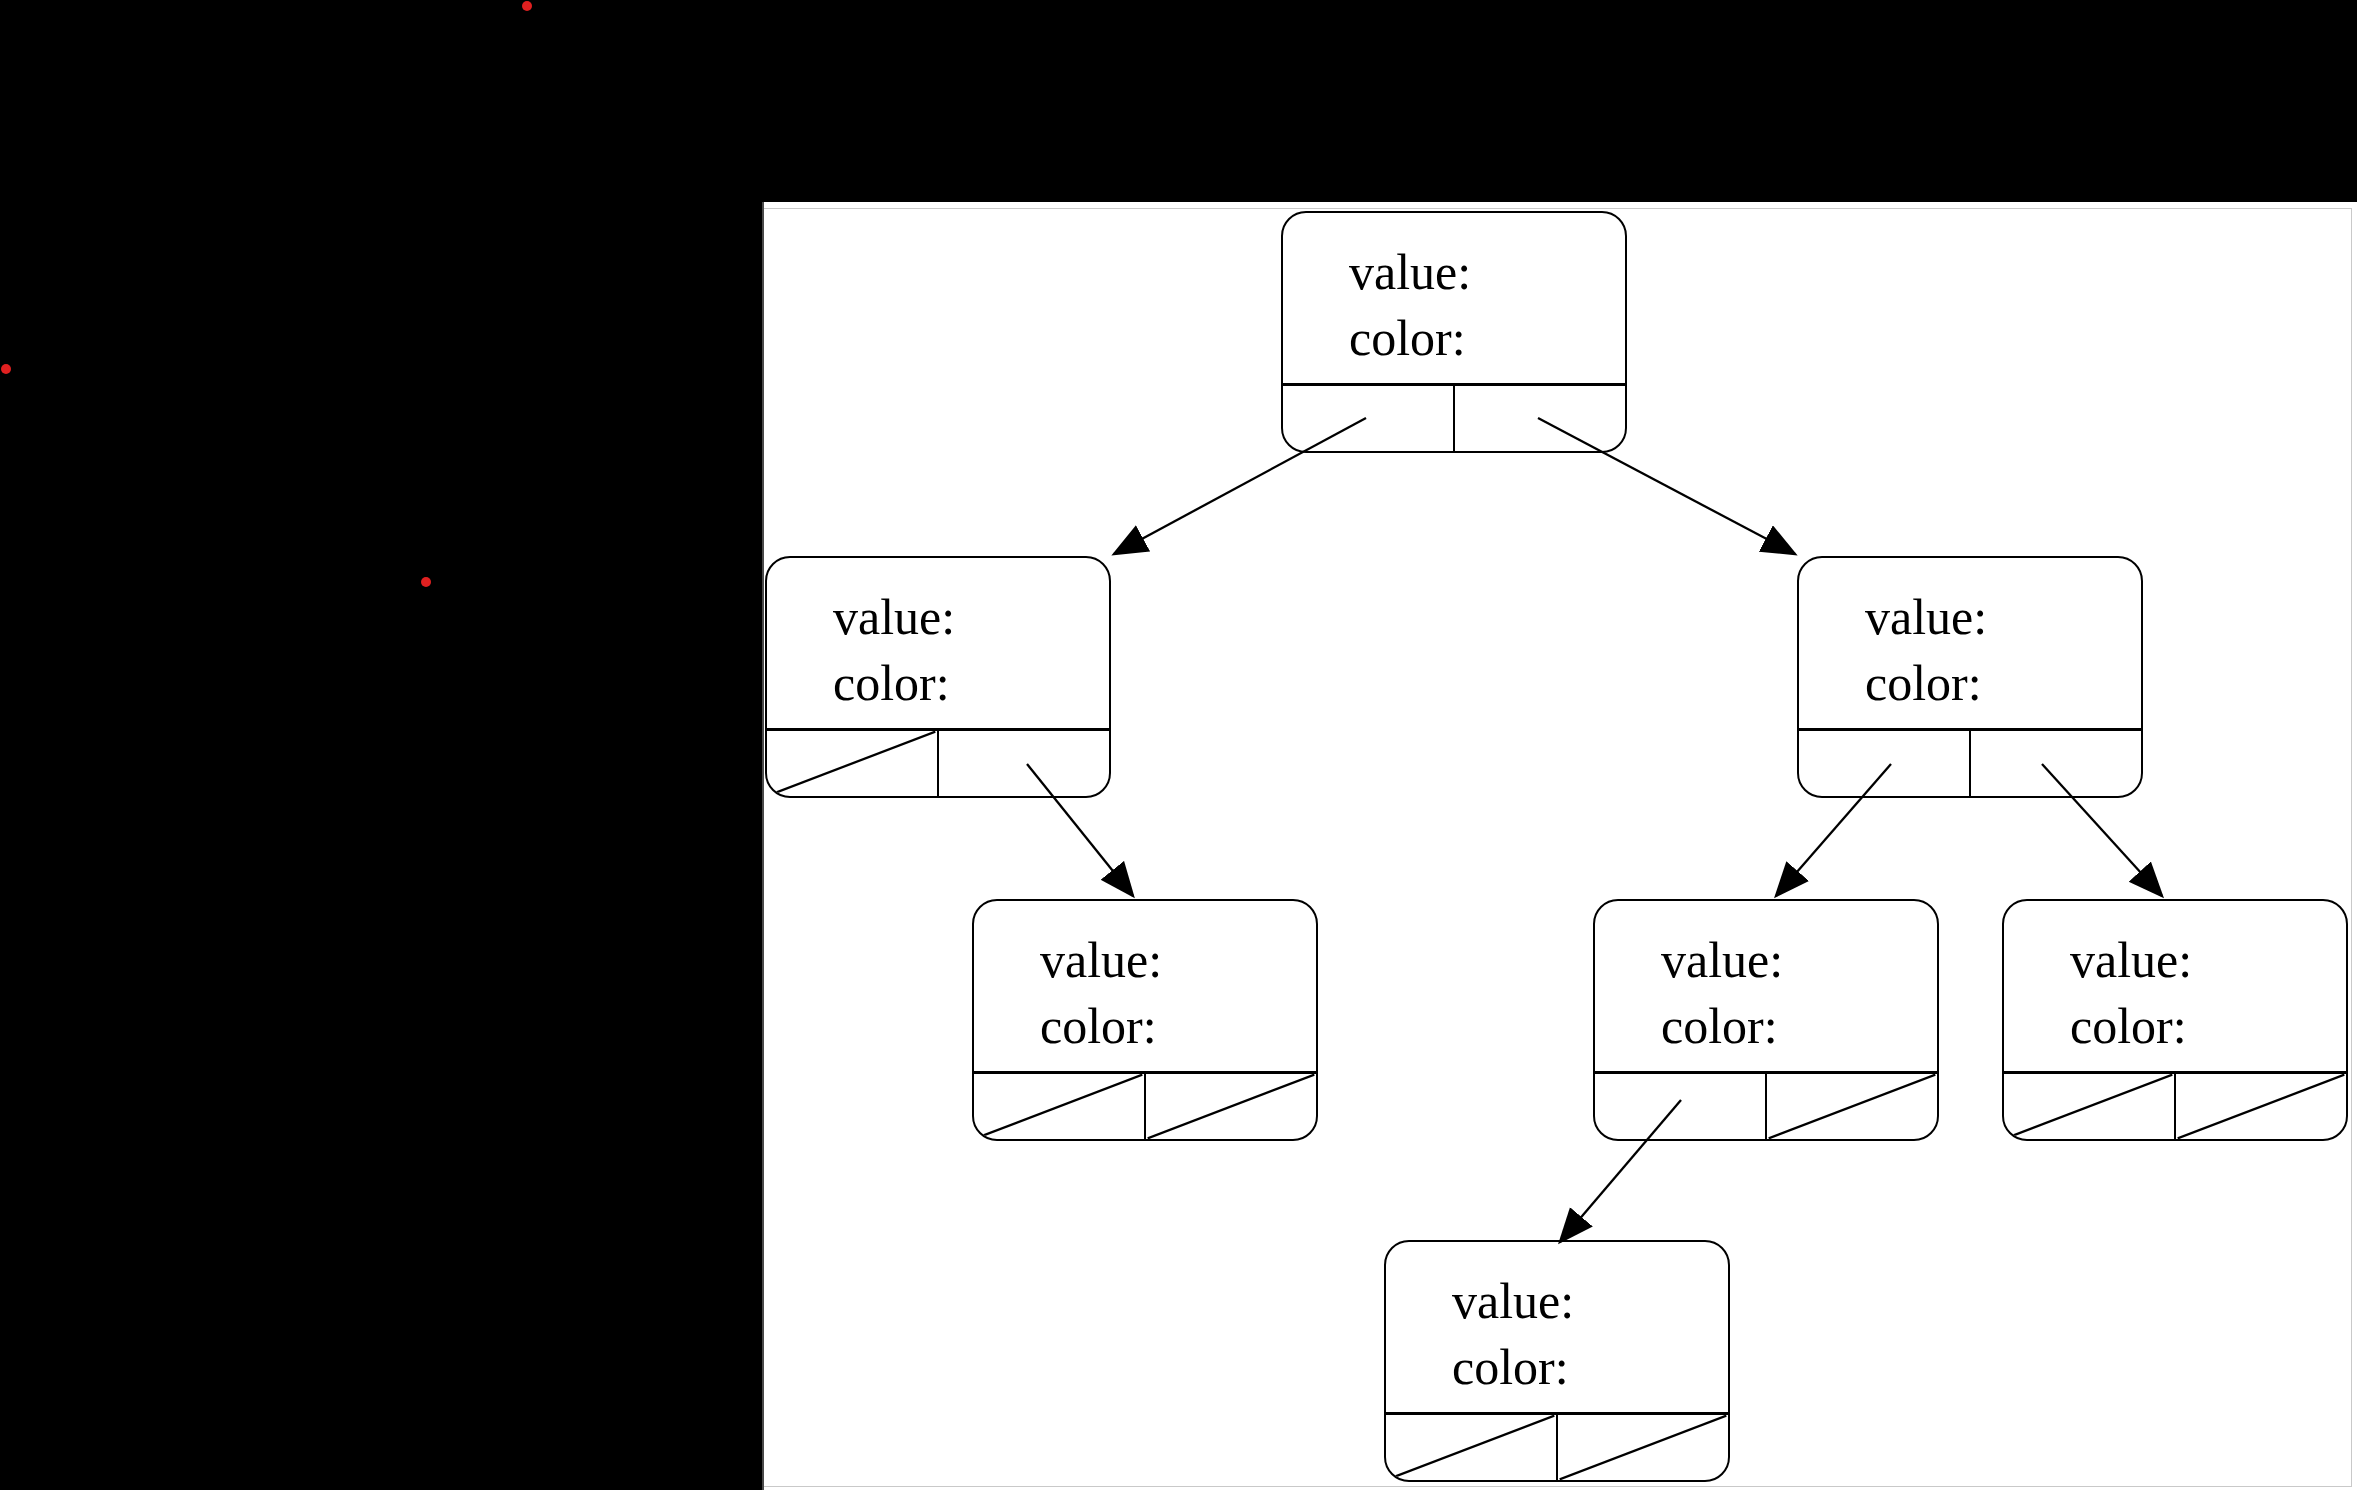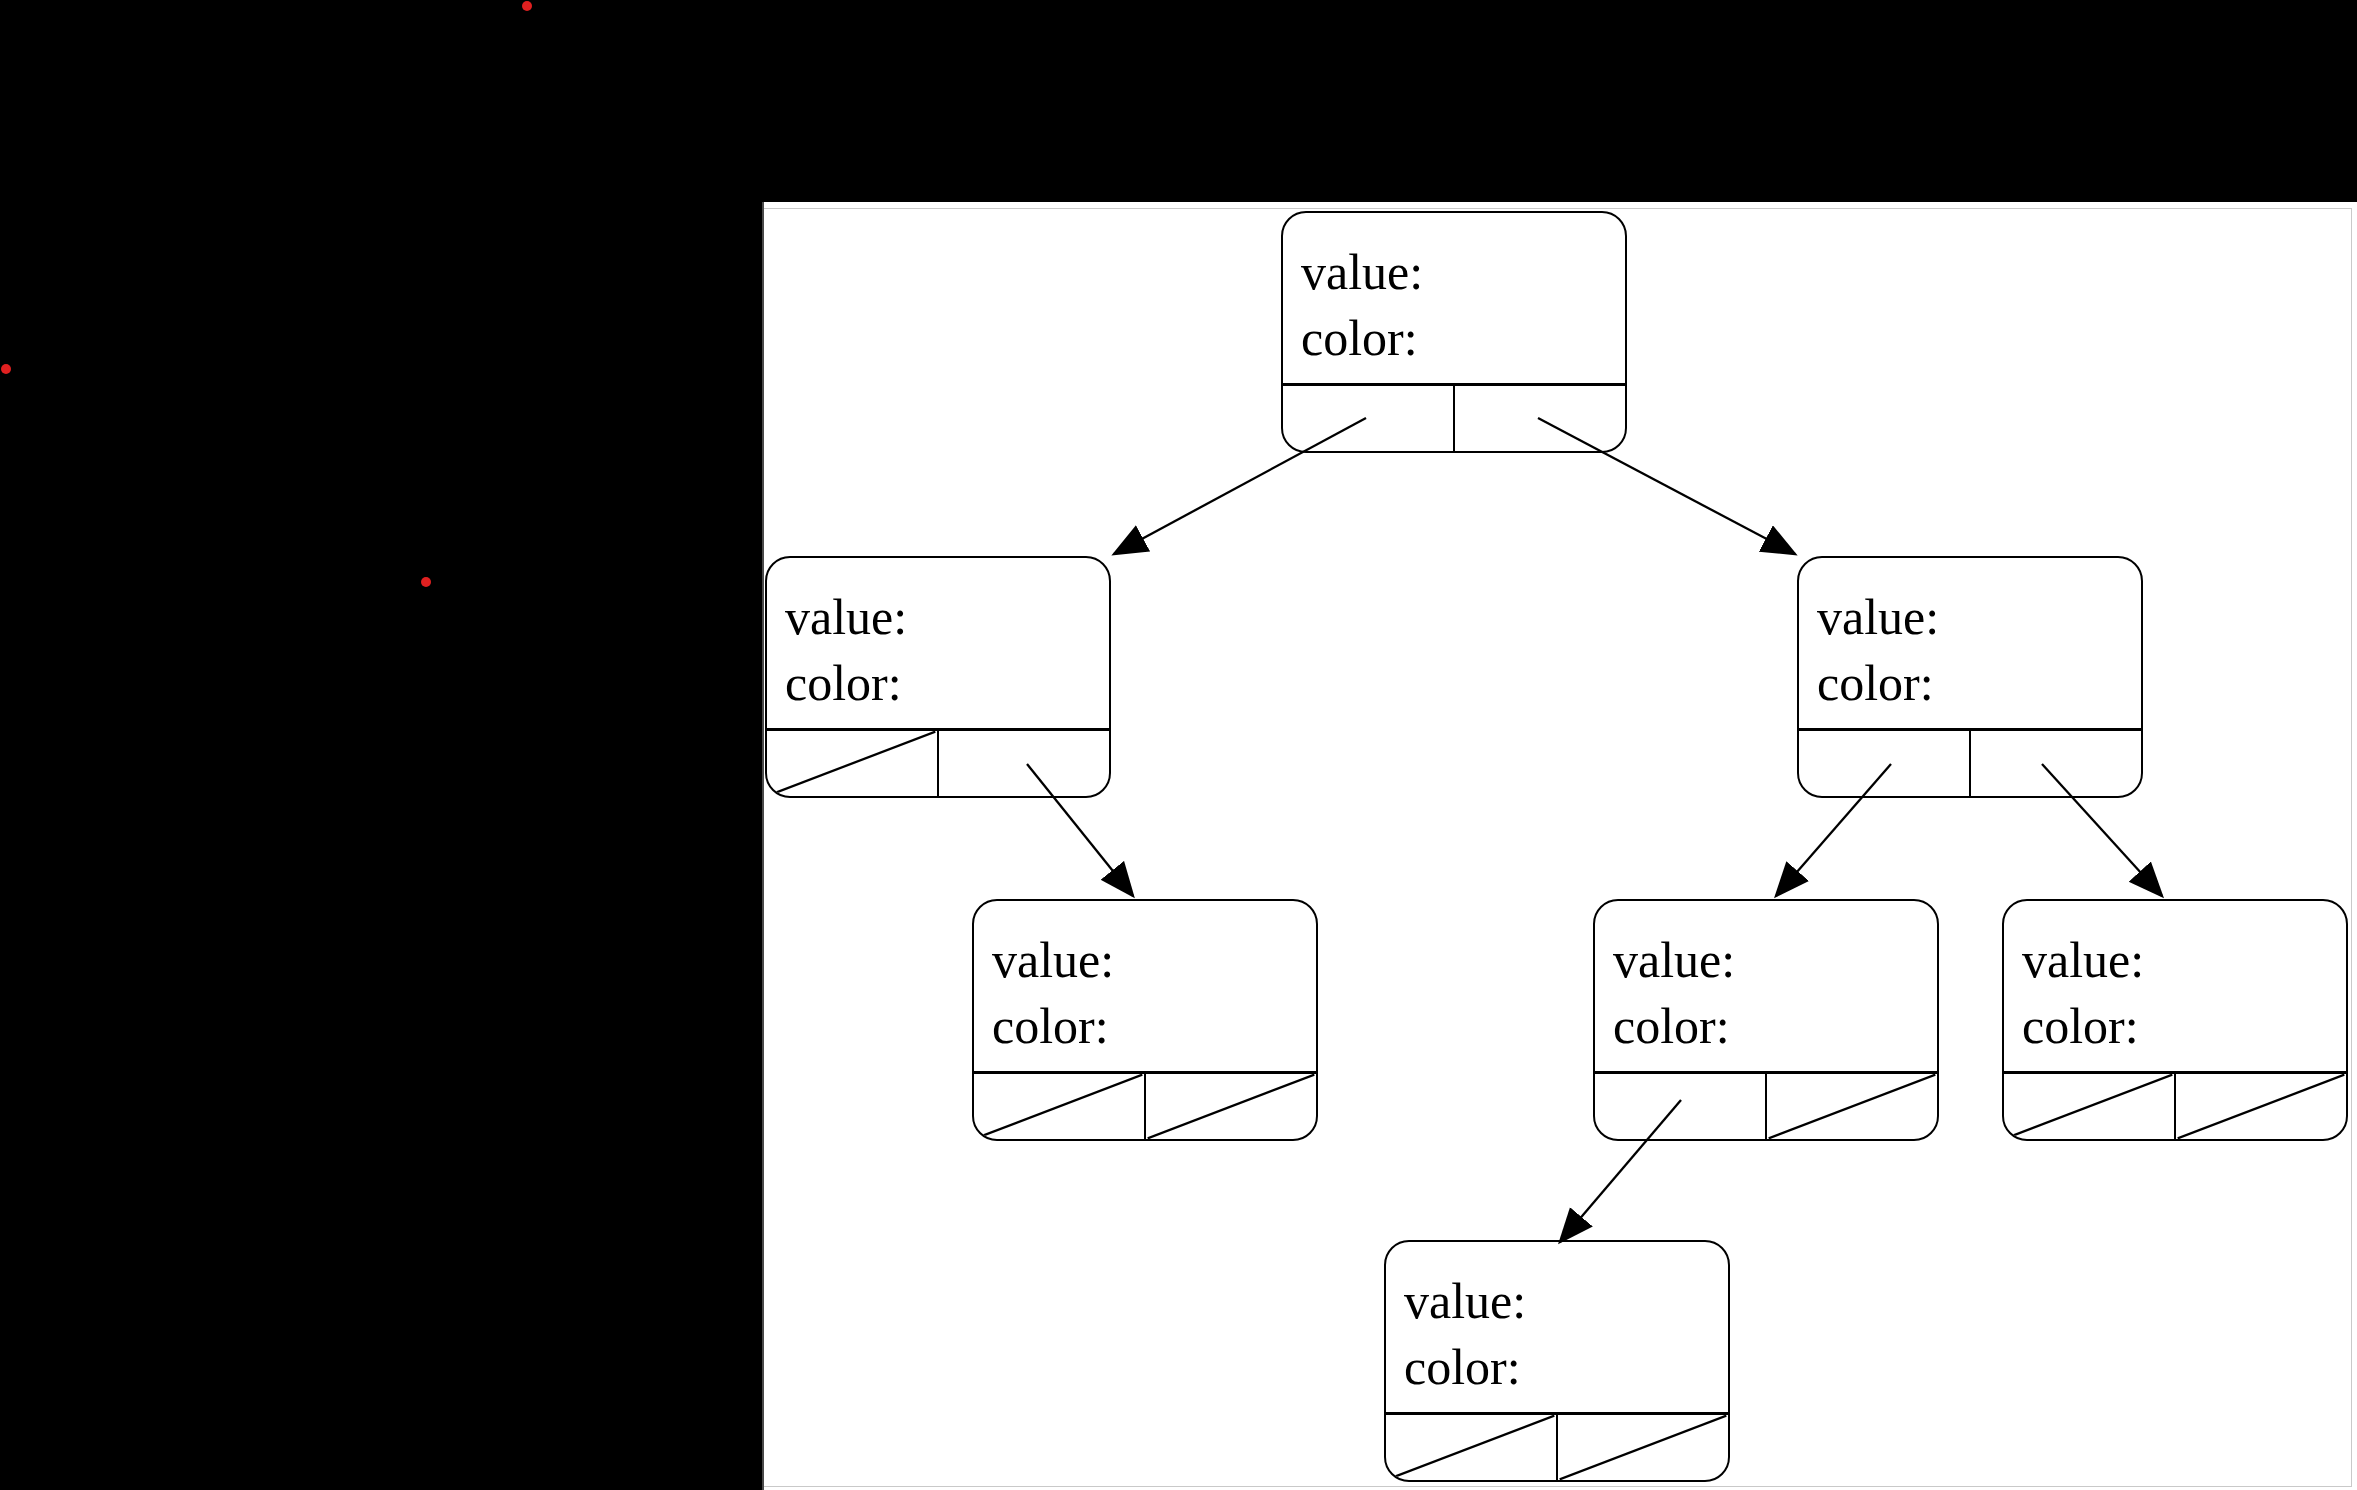--- a/index.html
+++ b/index.html
@@ -33,21 +33,21 @@
   }
   .node {
     position: absolute;
     box-sizing: border-box;
     background: #fff;
     border: 2.3px solid #000;
     border-radius: 25px;
     overflow: hidden;
     z-index: 2;
   }
-  .node-text { padding-top: 26px; }
+  .node-text { padding-top: 26px; margin-left: 48px; }
   .node-text p {
     margin: 0;
     padding-left: 18px;
     font-size: 50px;
     line-height: 66px;
     color: #000;
     white-space: nowrap;
   }
   .node-pointers {
     position: absolute;

